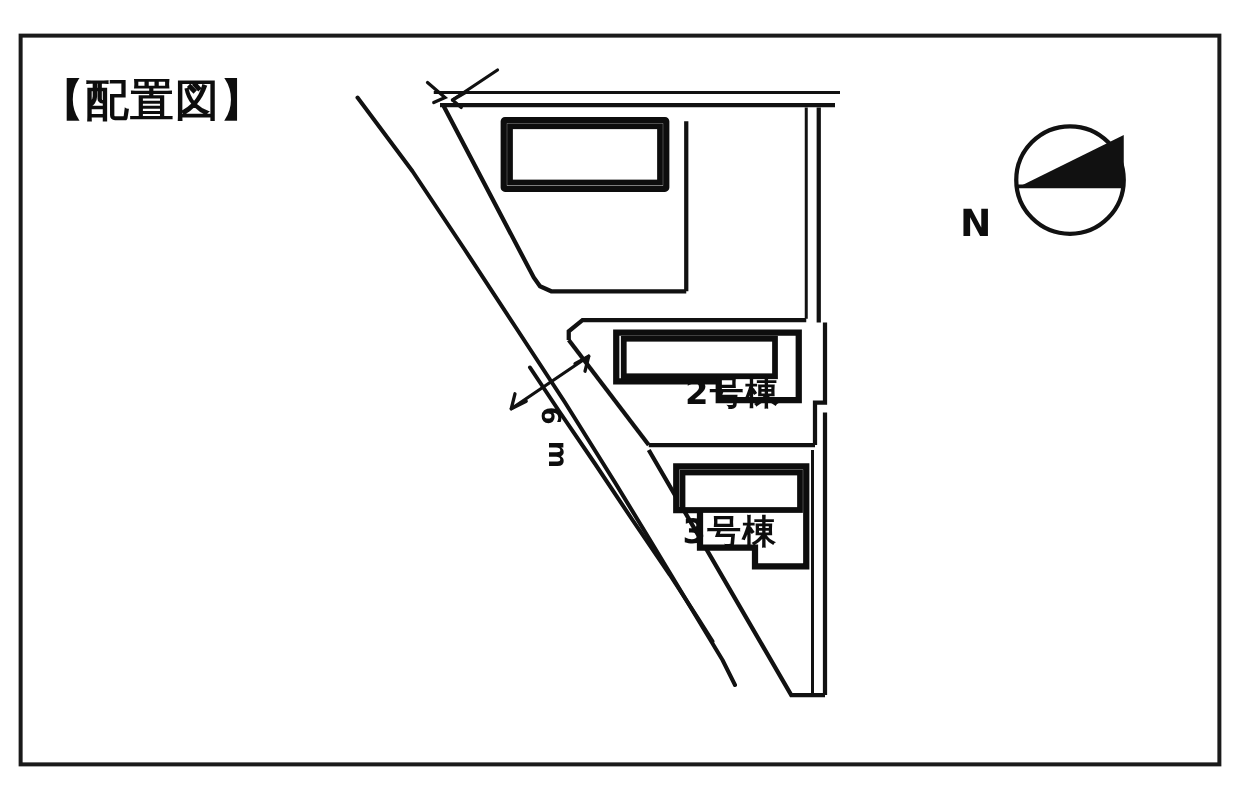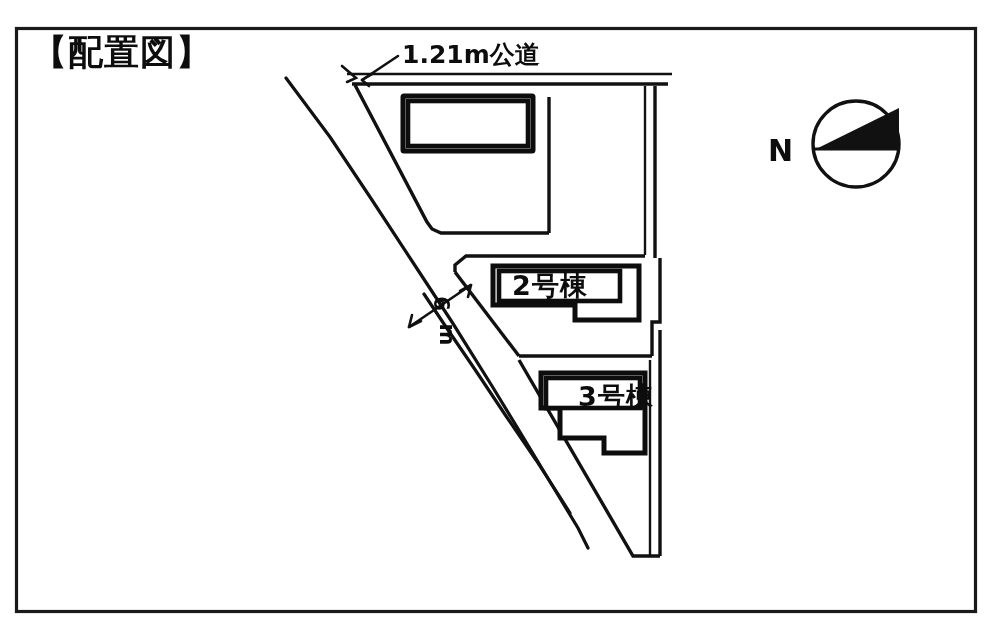--- a/index.html
+++ b/index.html
@@ -91,42 +91,43 @@
   }
 
   
   .txt {
     position: absolute;
     white-space: nowrap;
     color: #0d0d0d;
     font-weight: 700;
     line-height: 1;
     user-select: none;
+    margin-top: 29px;
   }
   #plan-title {
     left: 32px;
     top: 35px;
     font-size: 35px;
     letter-spacing: 1px;
     font-family: "DejaVu Sans", "Liberation Sans", sans-serif;
   }
   #road-width-label {
     left: 402px;
     top: 42px;
     font-size: 25px;
     letter-spacing: 0px;
   }
   .bldg-label {
     font-size: 27px;
     letter-spacing: 1px;
     text-align: center;
   }
   #bldg-label-1 { left: 414px; top: 110px; width: 108px; }
-  #bldg-label-2 { left: 496px; top: 272px; width: 108px; text-align: center; }
-  #bldg-label-3 { left: 568px; top: 383px; width: 96px;  }
+  #bldg-label-2 { left: 532px; top: 272px; width: 108px; text-align: center; }
+  #bldg-label-3 { left: 536px; top: 383px; width: 96px;  }
 
   #road-dim-label {
     left: 427px;
     top: 293px;
     font-size: 21px;
     width: 26px;
     text-align: center;
   }
   #road-dim-label .dim-char {
     display: block;
@@ -254,21 +255,20 @@
     <g>
       <circle class="compass-circle" cx="856" cy="144" r="43"></circle>
       <line class="compass-bar" x1="813" y1="149" x2="899" y2="149"></line>
       <path class="compass-needle" d="M 814 150 L 899 108 L 899 150 Z"></path>
     </g>
 
   </svg>
 
   <div class="txt" id="plan-title">【配置図】</div>
 
-  <div class="txt" id="road-width-label">1.21m公道</div>
 
 
   <div class="txt bldg-label" id="bldg-label-2">2号棟</div>
 
   <div class="txt bldg-label" id="bldg-label-3">3号棟</div>
 
   <div class="txt" id="road-dim-label">
     <span class="dim-char">6</span>
     <span class="dim-char second">m</span>
   </div>

